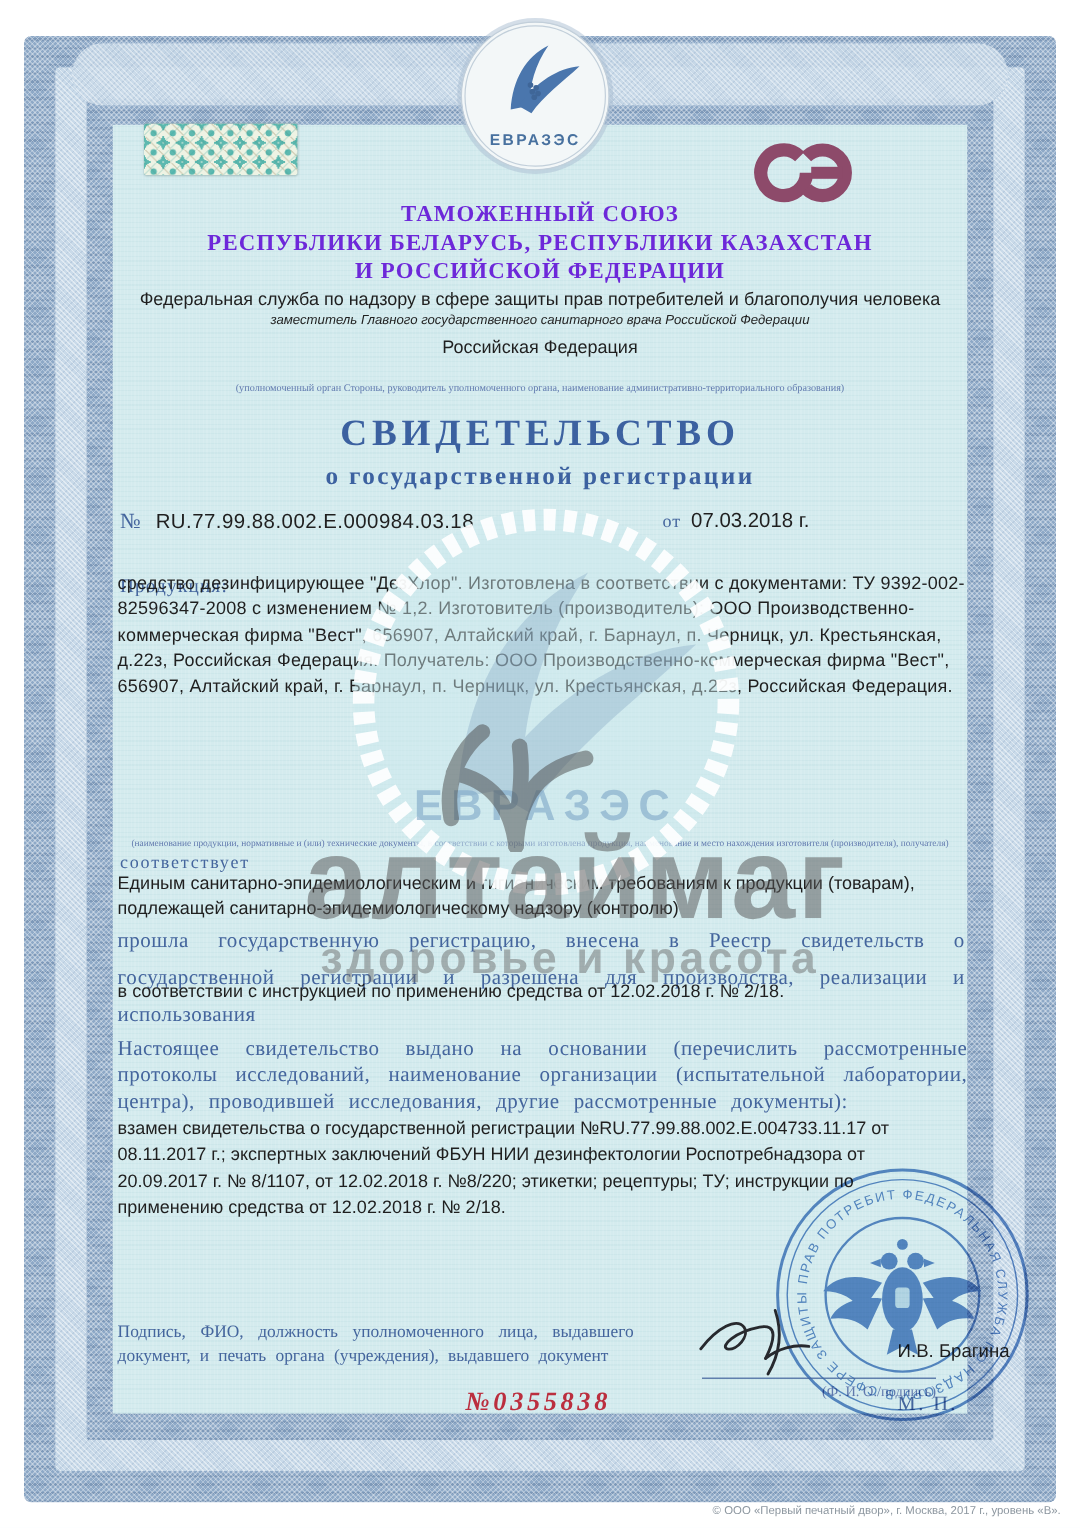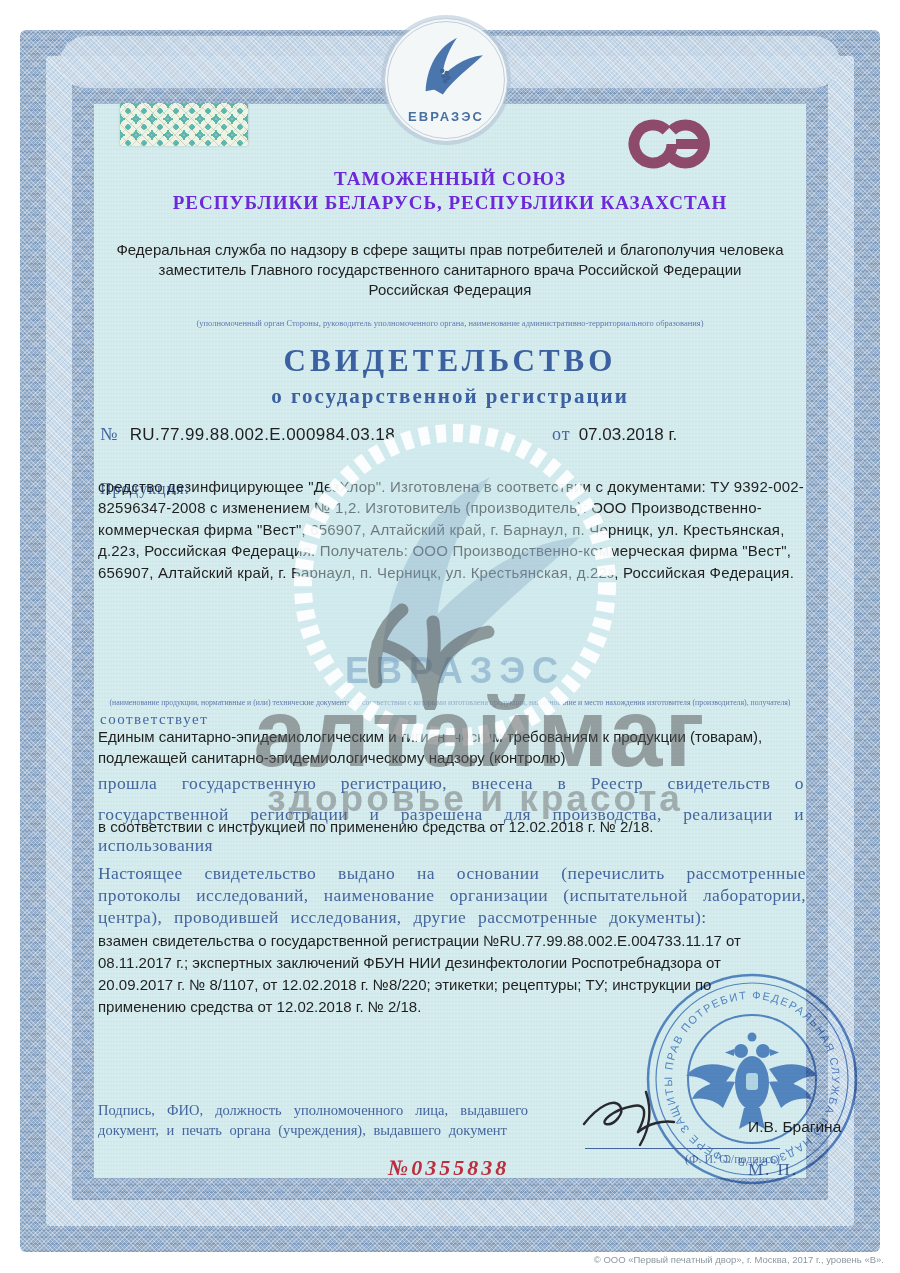--- a/index.html
+++ b/index.html
@@ -125,34 +125,35 @@
       <path d="M92,155 C94,113 112,90 150,82"></path>
       <path d="M92,155 C92,124 99,104 95,72"></path>
       <path d="M38,132 A74,74 0 0 1 64,60"></path>
     </g>
   </svg>
   <div class="abs wm wm-brand">алтаймаг</div>
   <div class="abs wm wm-tagline">здоровье и красота</div>
 
   <div class="abs ctr hdr-bold" style="top:168px;font-size:19px;">ТАМОЖЕННЫЙ СОЮЗ</div>
   <div class="abs ctr hdr-bold" style="top:192px;font-size:19px;">РЕСПУБЛИКИ БЕЛАРУСЬ, РЕСПУБЛИКИ КАЗАХСТАН</div>
+  <div class="abs ctr hdr-bold" style="top:216px;font-size:19px;">И РОССИЙСКОЙ ФЕДЕРАЦИИ</div>
   <div class="abs ctr sansblk" style="top:241px;font-size:15px;">Федеральная служба по надзору в сфере защиты прав потребителей и благополучия человека</div>
-  <div class="abs ctr sansblk" style="top:261px;font-size:15px;">заместитель Главного государственного санитарного врача Российской Федерации</div>
+  <div class="abs ctr sansblk" style="top:261px;font-size:11px;font-style:italic;">заместитель Главного государственного санитарного врача Российской Федерации</div>
   <div class="abs ctr note" style="top:318px;font-size:8.5px;">(уполномоченный орган Стороны, руководитель уполномоченного органа, наименование административно-территориального образования)</div>
   <div class="abs ctr sansblk" style="top:281px;font-size:15px;">Российская Федерация</div>
 
   <div class="abs ctr serifblue" style="top:343px;font-size:31px;font-weight:bold;letter-spacing:4px;color:#3c61a0;">СВИДЕТЕЛЬСТВО</div>
   <div class="abs ctr serifblue" style="top:384px;font-size:21px;font-weight:bold;letter-spacing:2px;color:#3c61a0;">о государственной регистрации</div>
 
   <div class="abs" style="left:100px;top:424px;font-size:18px;">
     <span class="serifblue" style="font-size:18px;">№</span>
     <span class="sansblk" style="font-size:17px;letter-spacing:.4px;margin-left:8px;">RU.77.99.88.002.E.000984.03.18</span>
   </div>
   <div class="abs" style="left:552px;top:424px;">
-    <span class="serifblue" style="font-size:18px;letter-spacing:1px;margin-top:24px;">от</span>
+    <span class="serifblue" style="font-size:15px;letter-spacing:1px;margin-top:24px;">от</span>
     <span class="sansblk" style="font-size:17px;margin-left:4px;">07.03.2018 г.</span>
   </div>
 
   <div class="abs serifblue" style="left:100px;top:480px;font-size:16px;letter-spacing:1px;">Продукция:</div>
   <div class="abs sansblk" style="left:98px;top:476px;width:712px;font-size:15px;line-height:21.4px;letter-spacing:.2px;">средство дезинфицирующее "ДезХлор". Изготовлена в соответствии с документами: ТУ 9392-002-82596347-2008 с изменением № 1,2. Изготовитель (производитель): ООО Производственно-коммерческая фирма "Вест", 656907, Алтайский край, г. Барнаул, п. Черницк, ул. Крестьянская, д.22з, Российская Федерация.  Получатель: ООО Производственно-коммерческая фирма "Вест", 656907, Алтайский край, г. Барнаул, п. Черницк, ул. Крестьянская, д.22з, Российская Федерация.</div>
   <div class="abs ctr note" style="top:698px;font-size:7.8px;width:720px;left:90px;">(наименование продукции, нормативные и (или) технические документы, в соответствии с которыми изготовлена продукция, наименование и место нахождения изготовителя (производителя), получателя)</div>
 
   <div class="abs serifblue" style="left:100px;top:711px;font-size:15px;letter-spacing:1.5px;">соответствует</div>
   <div class="abs sansblk" style="left:98px;top:726px;width:700px;font-size:15px;line-height:21px;">Единым санитарно-эпидемиологическим и гигиеническим требованиям к продукции (товарам), подлежащей санитарно-эпидемиологическому надзору (контролю)</div>
 

